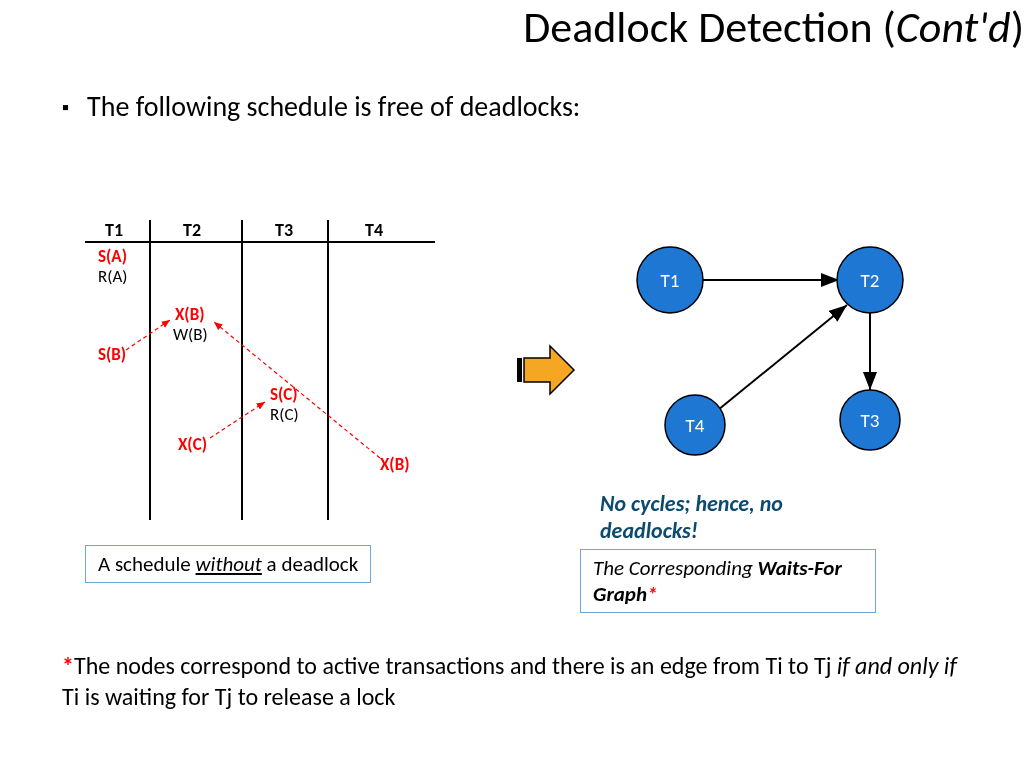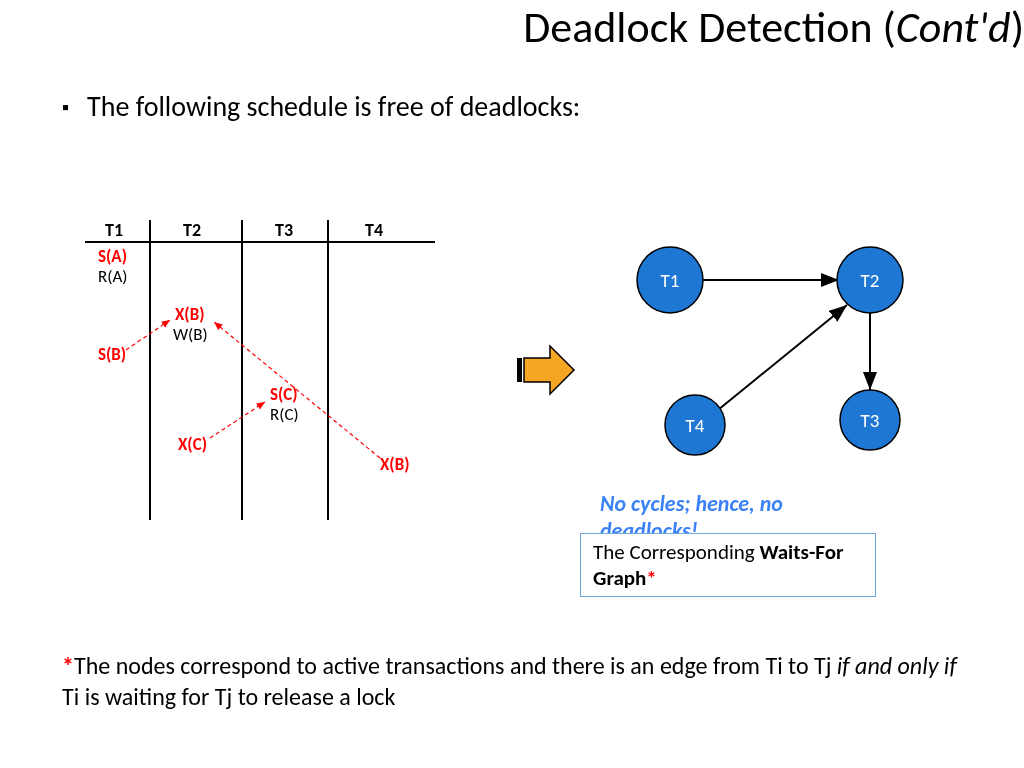--- a/index.html
+++ b/index.html
@@ -21,31 +21,31 @@
   .bullet .marker { margin-right: 18px; font-size: 20px; padding-top: 6px; }
   .diagram-area {
     position: absolute; top: 220px; left: 0;
     width: 876px; height: 400px;
   }
   .schedule-svg { position: absolute; top: 0; left: 70px; }
   .arrow-big { position: absolute; top: 120px; left: 512px; }
   .graph-svg { position: absolute; top: 10px; left: 590px; }
   .no-cycles {
     position: absolute; top: 270px; left: 600px;
-    color: #3b82f6; font-weight: bold; font-style: italic;
+    color: #0c4a6e; font-weight: bold; font-style: italic;
     font-size: 22px;
   }
   .caption-box {
     position: absolute;
     border: 1px solid #6fa8dc;
     padding: 5px 12px; font-size: 21px;
     background: #fff;
   }
   .caption-left { top: 325px; left: 85px; }
-  .caption-right { top: 313px; left: 580px; }
+  .caption-right { top: 329px; left: 580px; font-style: italic; }
   .underline { text-decoration: underline; font-style: italic; }
   .bold { font-weight: bold; }
   .asterisk { color: #f00; font-weight: bold; }
   .footnote {
     position: absolute; top: 650px; left: 62px;
     width: 900px; font-size: 24px; line-height: 1.3;
   }
   .footnote .italic { font-style: italic; }
   .red { fill: #f00; font-weight: bold; }
   .blk { fill: #000; }
@@ -114,20 +114,23 @@
     <circle cx="280" cy="50" r="33" fill="#1f77d4" stroke="#000" stroke-width="1.5"></circle>
     <text class="node-text" x="280" y="50">T2</text>
     <circle cx="280" cy="190" r="30" fill="#1f77d4" stroke="#000" stroke-width="1.5"></circle>
     <text class="node-text" x="280" y="190">T3</text>
     <circle cx="105" cy="195" r="30" fill="#1f77d4" stroke="#000" stroke-width="1.5"></circle>
     <text class="node-text" x="105" y="195">T4</text>
   </svg>
 
   <div class="no-cycles">No cycles; hence, no deadlocks!</div>
 
+  <div class="caption-box caption-left">
+    <span>A schedule </span><span class="underline">without</span><span> a deadlock</span>
+  </div>
 
   <div class="caption-box caption-right">
     <span>The Corresponding </span><span class="bold">Waits-For Graph</span><span class="asterisk">*</span>
   </div>
 
 </div>
 
 <div class="footnote">
   <span class="asterisk">*</span><span>The nodes correspond to active transactions and there is an edge from Ti to Tj </span><span class="italic">if and only if</span><span> Ti is waiting for Tj to release a lock</span>
 </div>

